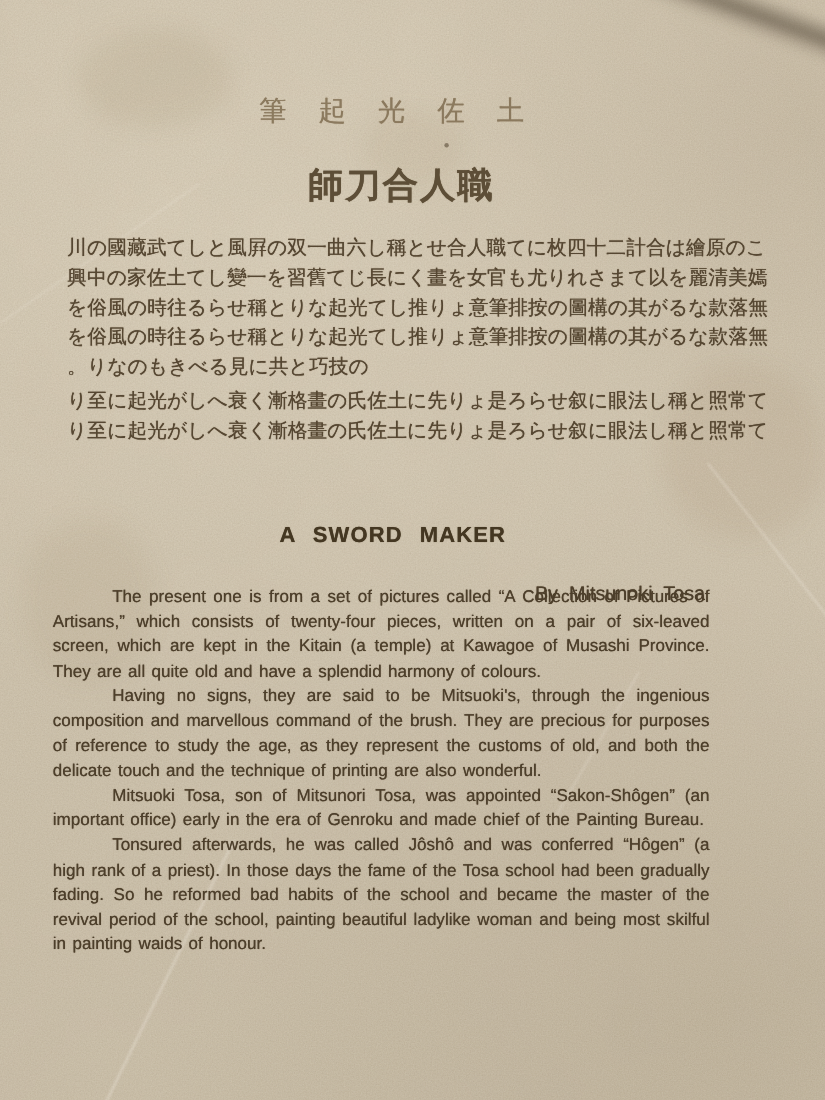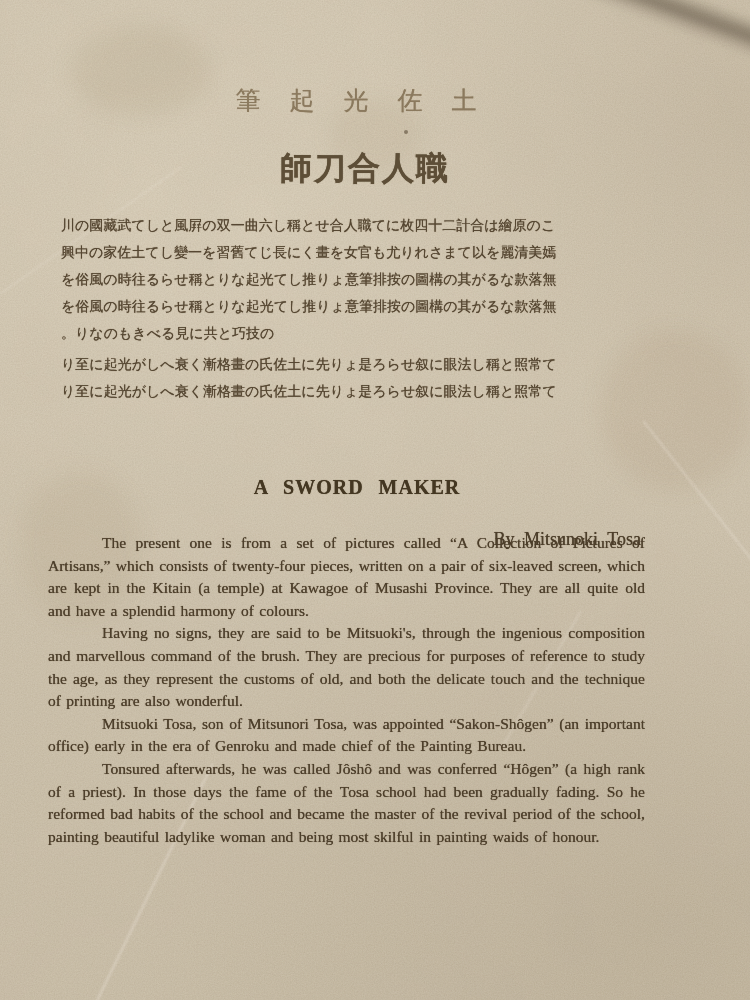--- a/index.html
+++ b/index.html
@@ -6,21 +6,21 @@
     --paper:#cdc1aa; --ink:#4d3f2b; --ink_jp:#564732; --ink_faded:#847256;
   }
   html,body{margin:0;padding:0;background:#888;}
   .page{
     position:relative; width:750px; height:1000px; overflow:hidden;
     background:
       radial-gradient(ellipse 900px 700px at 30% 22%, rgba(255,247,226,0.22), transparent 60%),
       radial-gradient(ellipse 760px 560px at 88% 92%, rgba(118,98,68,0.16), transparent 70%),
       radial-gradient(ellipse 520px 420px at 97% 12%, rgba(128,106,76,0.14), transparent 72%),
       linear-gradient(180deg,#d0c4ad 0%, var(--paper) 55%, #c7bba3 100%);
-    font-family:Liberation Serif, serif;
+    font-family:Liberation Sans, sans-serif;
   }
   .decor{position:absolute;pointer-events:none;}
   .stain{border-radius:50%;filter:blur(10px);}
   .stain.s1{left:70px;top:26px;width:140px;height:90px;background:rgba(140,116,82,0.10);}
   .stain.s2{left:600px;top:330px;width:150px;height:160px;background:rgba(140,116,82,0.09);}
   .stain.s3{left:20px;top:470px;width:120px;height:150px;background:rgba(140,116,82,0.08);}
   .stain.s4{left:330px;top:100px;width:90px;height:70px;background:rgba(140,116,82,0.08);}
   .corner-shadow{
     top:-26px; right:-70px; width:330px; height:58px;
     transform:rotate(20deg); transform-origin:center;
@@ -41,21 +41,21 @@
     font-size:25px; letter-spacing:29px; text-indent:25px; color:var(--ink_faded);
     transform:translateX(-17px); opacity:.9; white-space:nowrap;
   }
   .jp-title{
     position:absolute; top:147px; left:0; width:100%; text-align:center;
     font-size:32px; font-weight:600; letter-spacing:2px; color:#5d4e37;
     transform:translateX(-10px); white-space:nowrap;
   }
   .jp-block{
     position:absolute; top:212px; left:61px; width:634px;
-    font-size:14px; color:var(--ink_jp);
+    font-size:18px; color:var(--ink_jp);
   }
   .jp-line{height:27px; line-height:27px; white-space:nowrap; overflow:visible;}
   .jp-line.right{text-align:left;}
   .jp-line.gap{margin-top:4px;}
   .jp-line.inset{padding-right:14px;}
 
   .en-title{
     position:absolute; top:476px; left:0; width:100%; text-align:center;
     font-size:20px; font-weight:bold; letter-spacing:1px; word-spacing:9px;
     color:#443722; transform:translateX(-18px);

